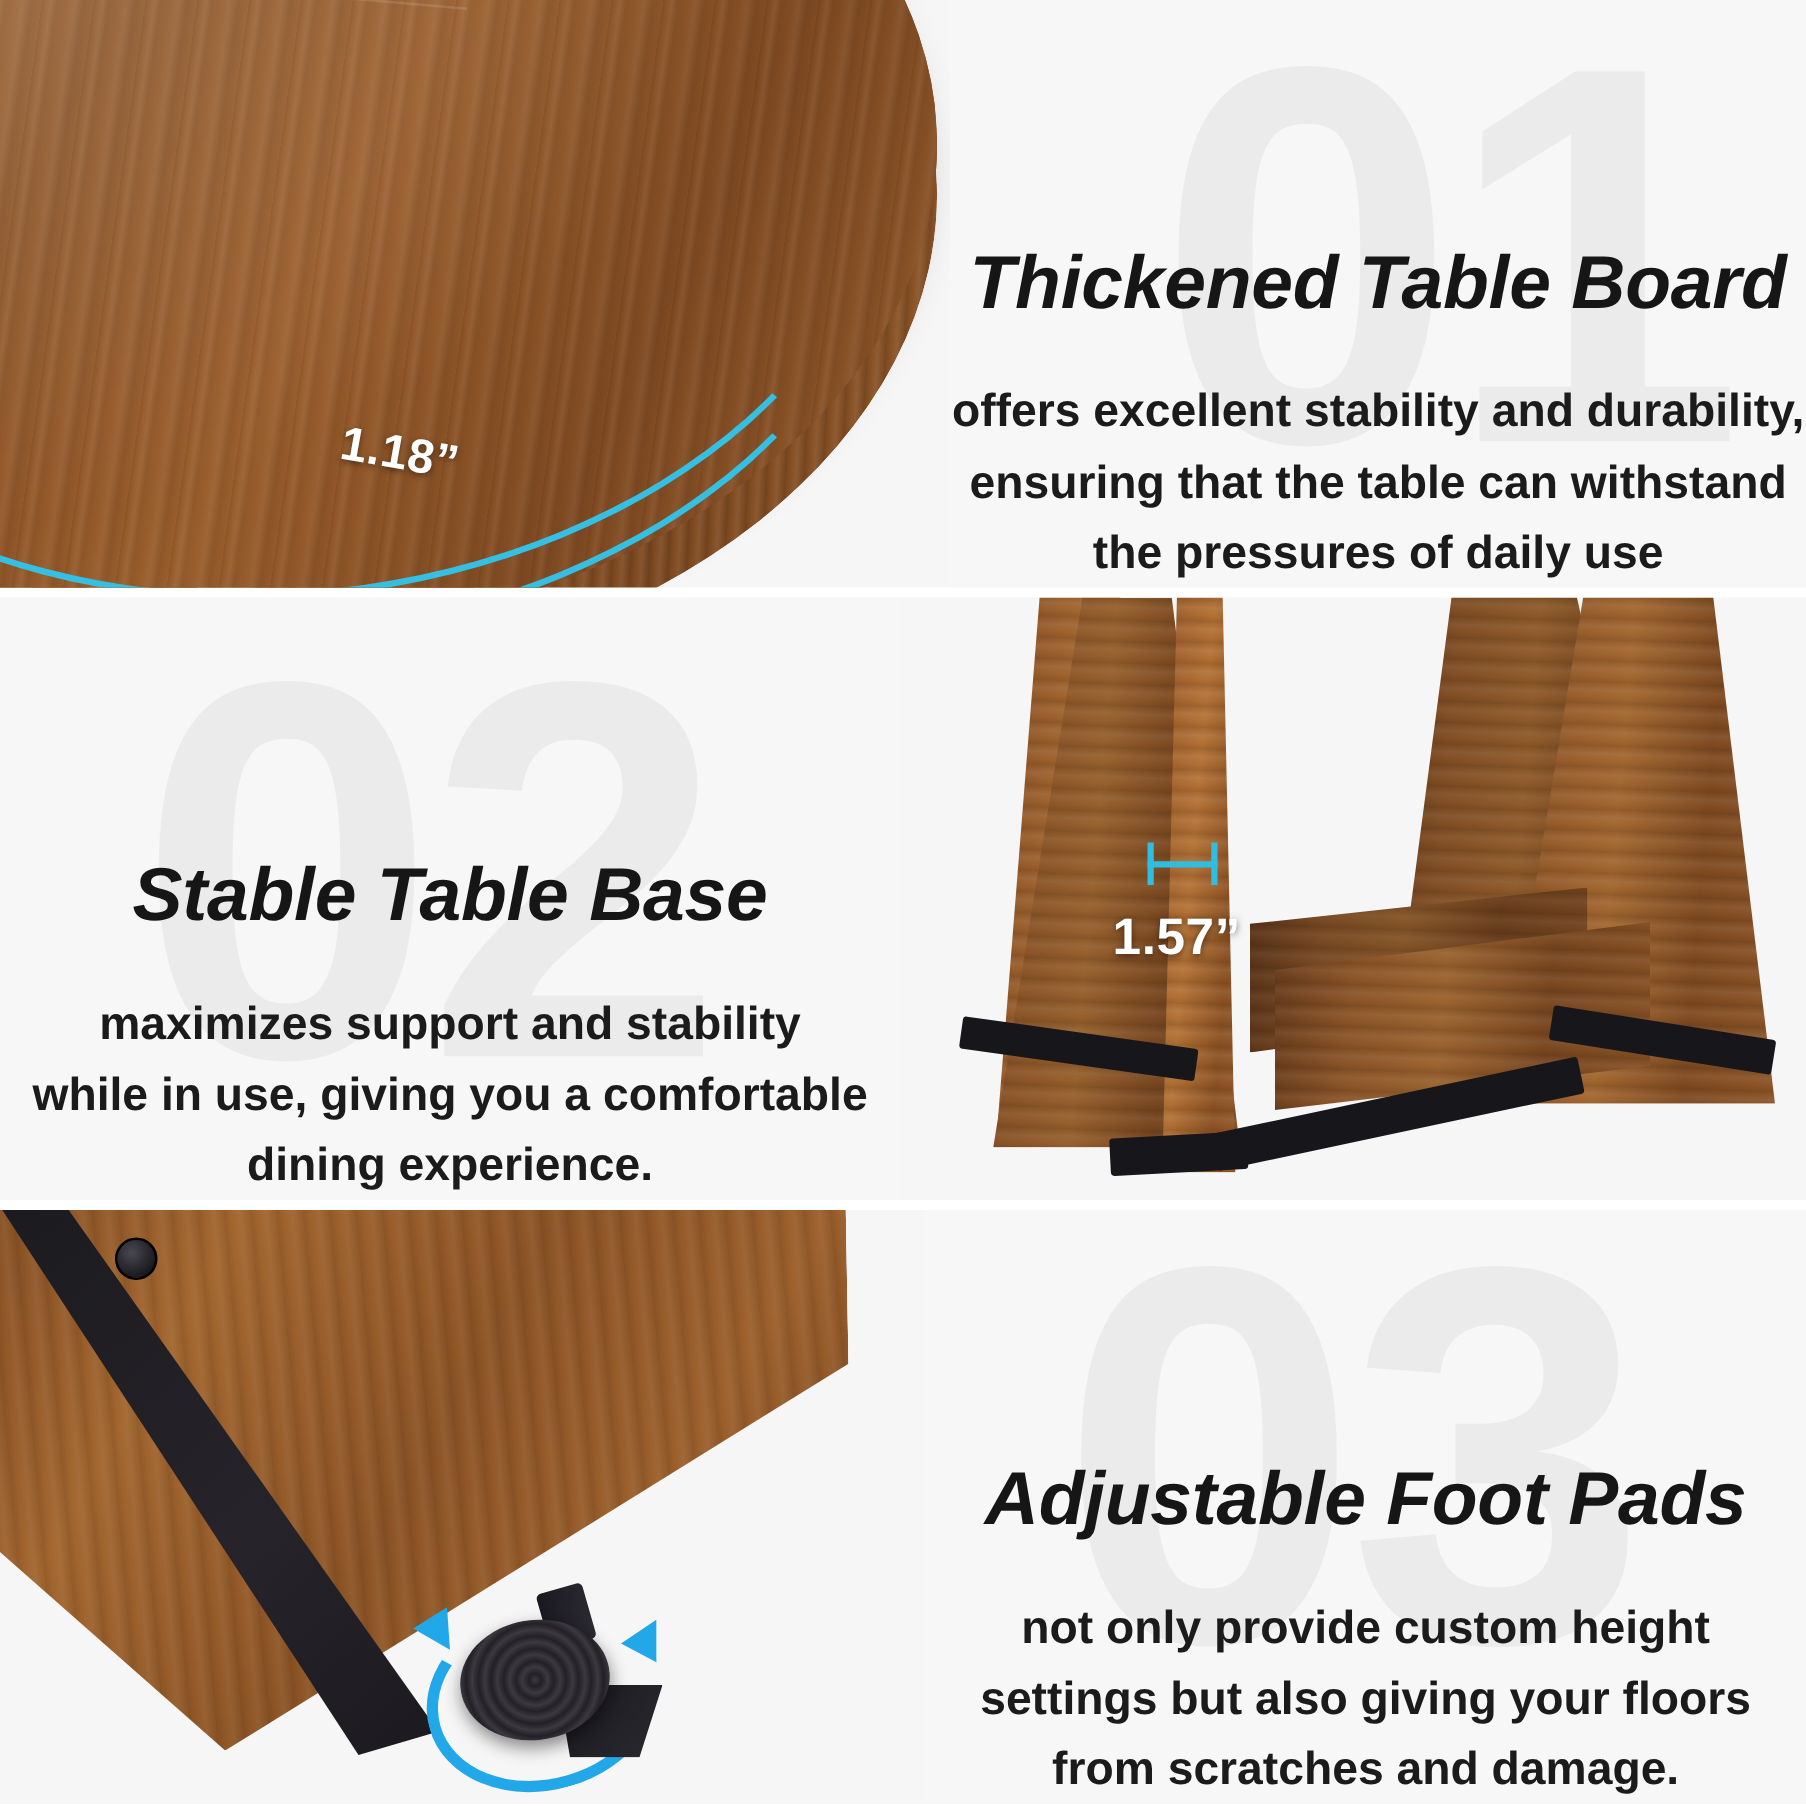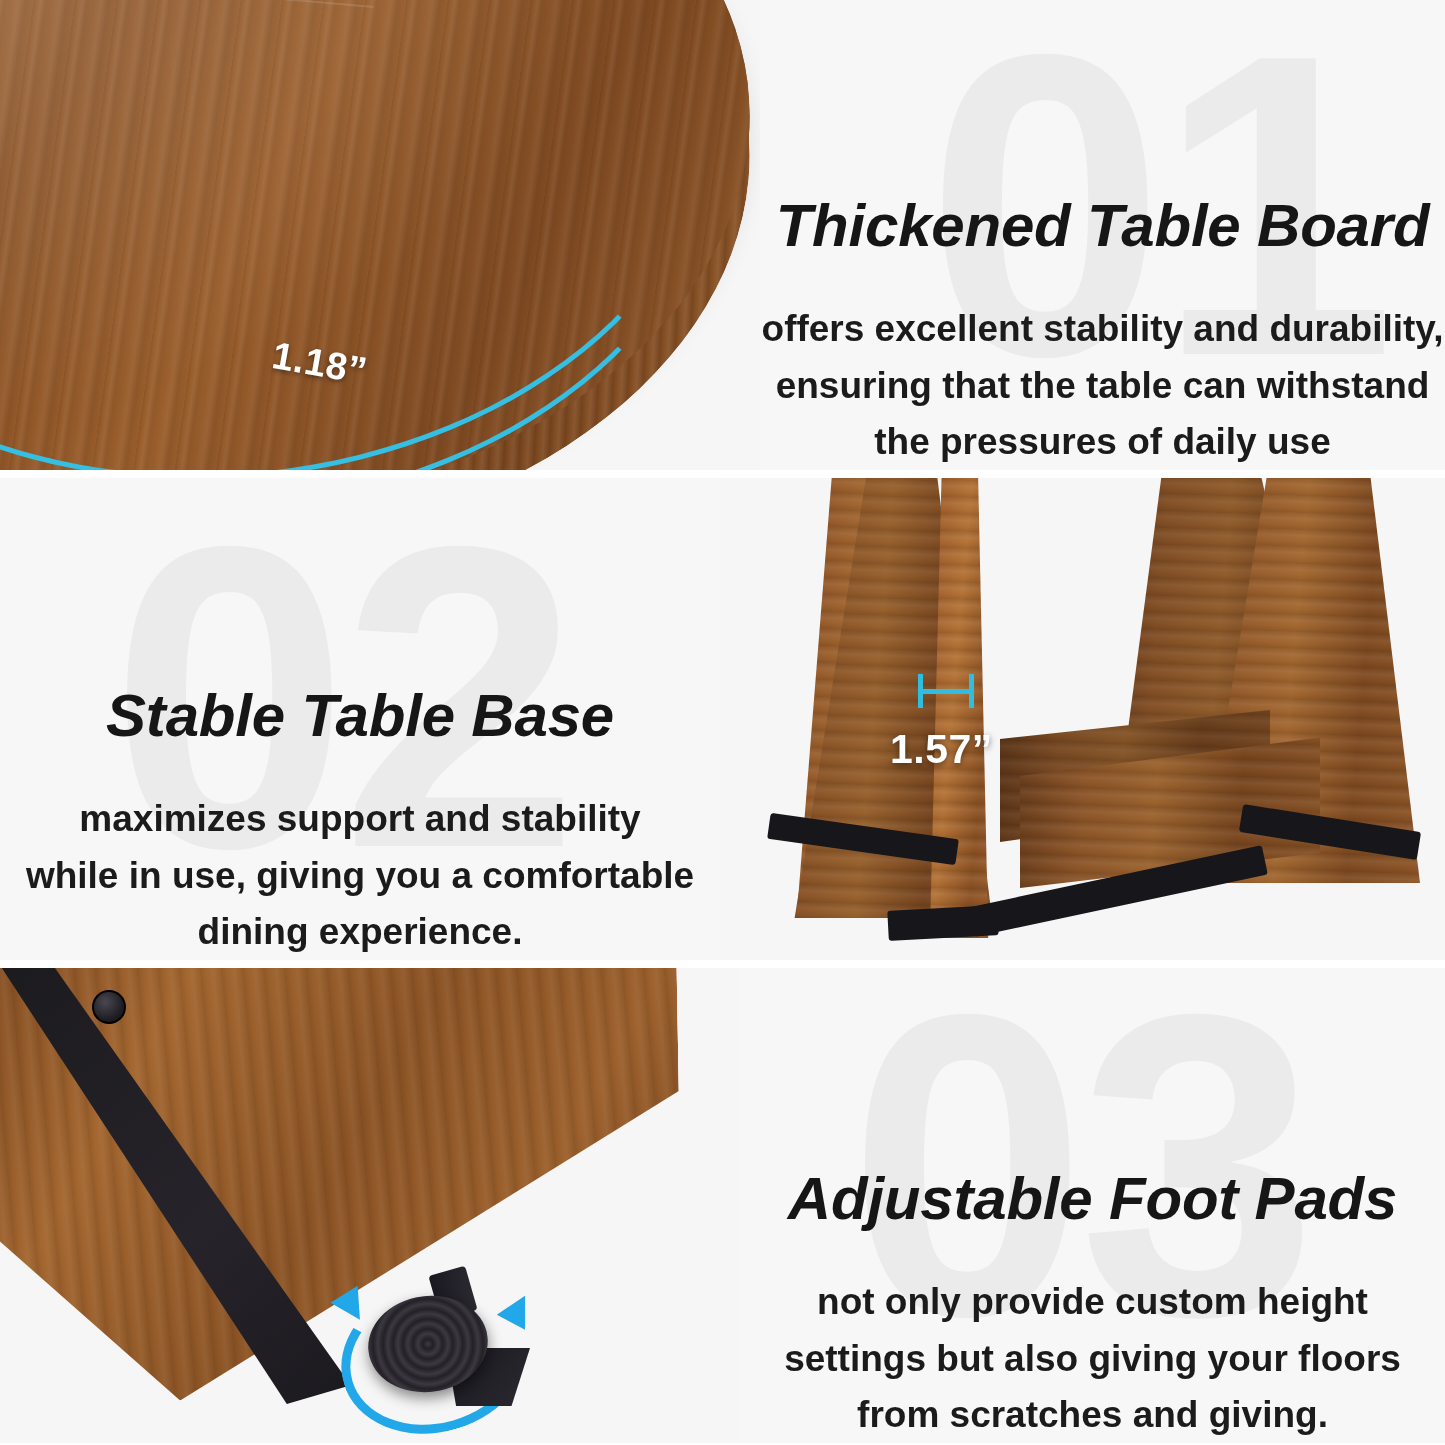--- a/index.html
+++ b/index.html
@@ -368,21 +368,21 @@
       <div class="screw-dot d1"></div>
     </div>
 
     <div class="copy p3-copy">
       <div class="watermark p3-wm">03</div>
       <div class="copy-inner">
         <h2 class="feat-title">Adjustable Foot Pads</h2>
         <p class="feat-body">
           <span class="ln">not only provide custom height</span>
           <span class="ln">settings but also giving your floors</span>
-          <span class="ln">from scratches and giving.</span>
+          <span class="ln">from scratches and damage.</span>
         </p>
       </div>
     </div>
   </section>
 
   <div class="padfoot">
     <div class="pad-blk"></div>
     <div class="pad-stem"></div>
     <div class="pad"></div>
   </div>

